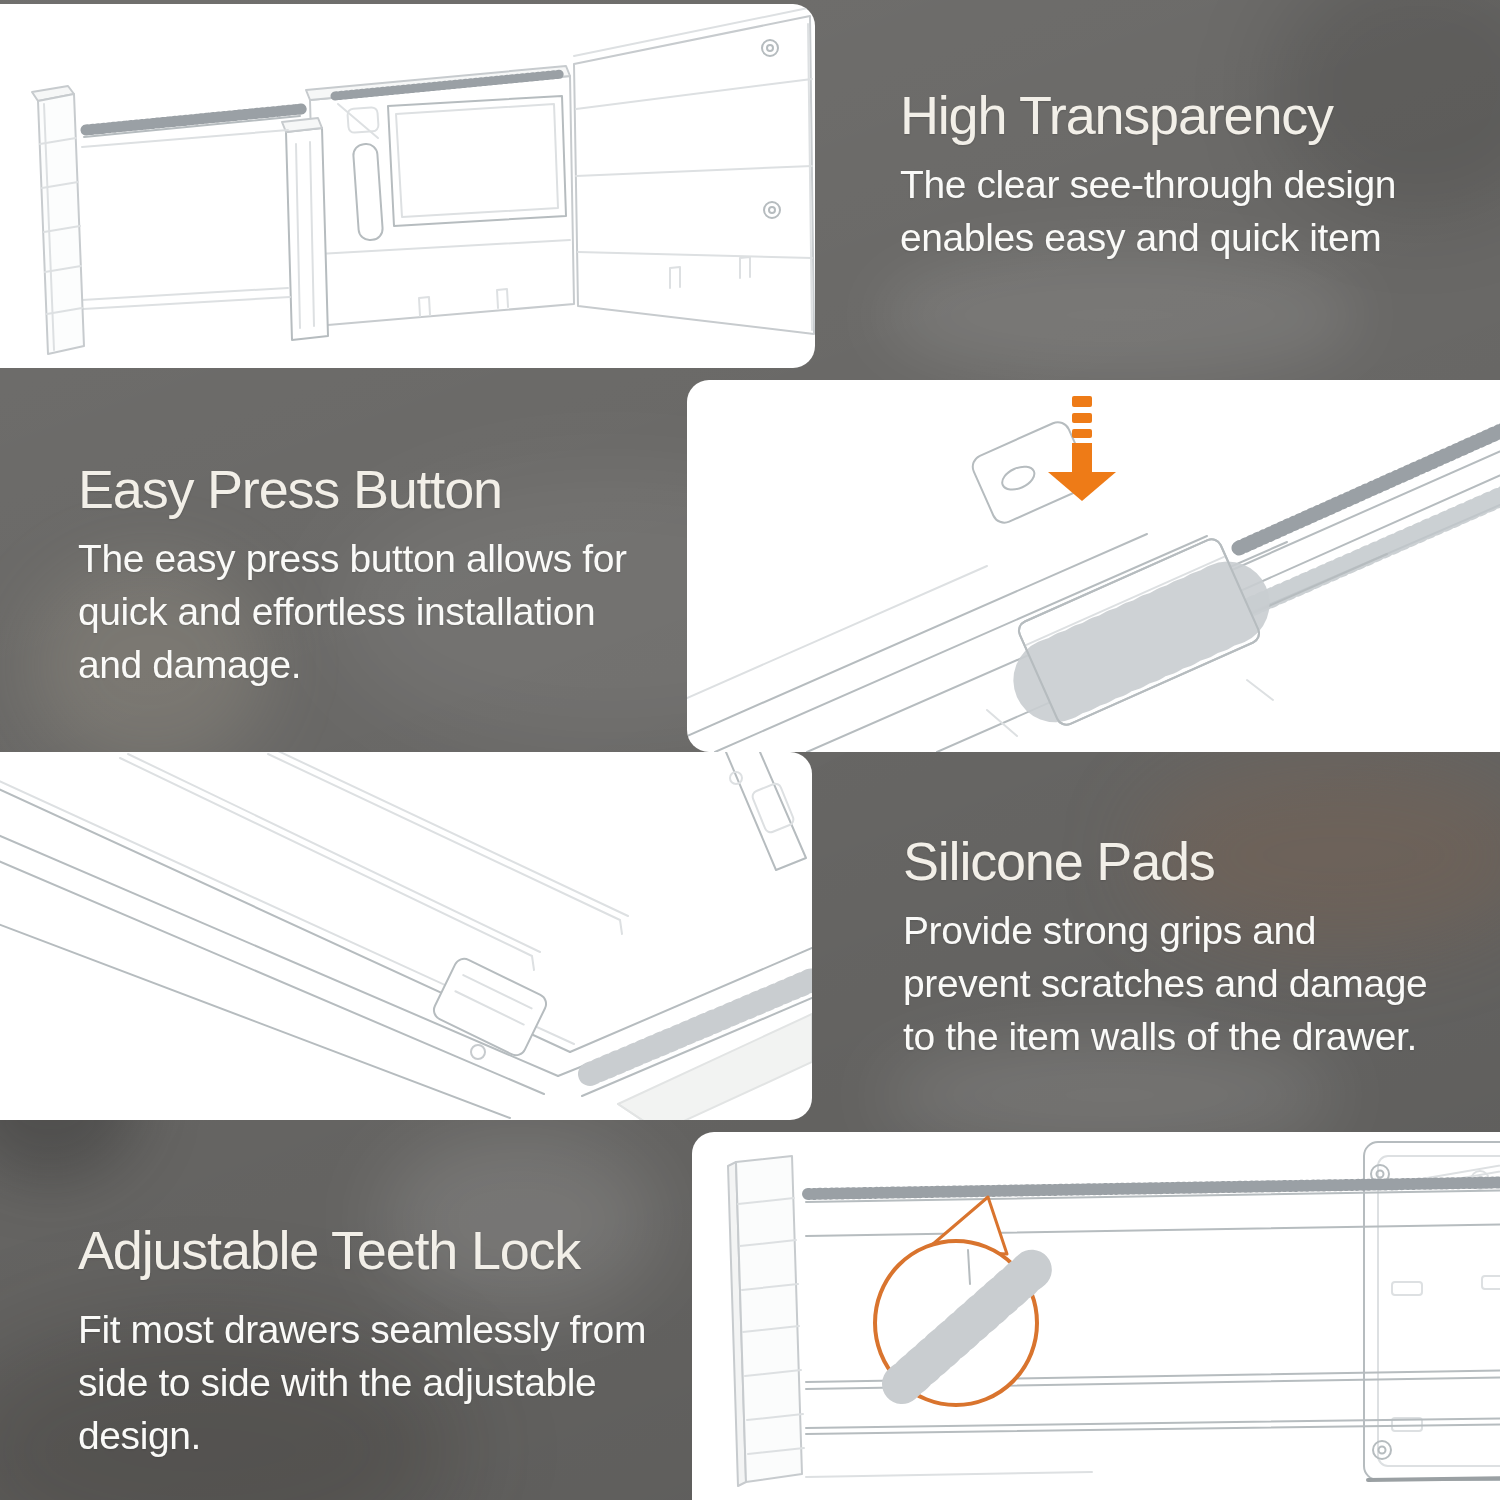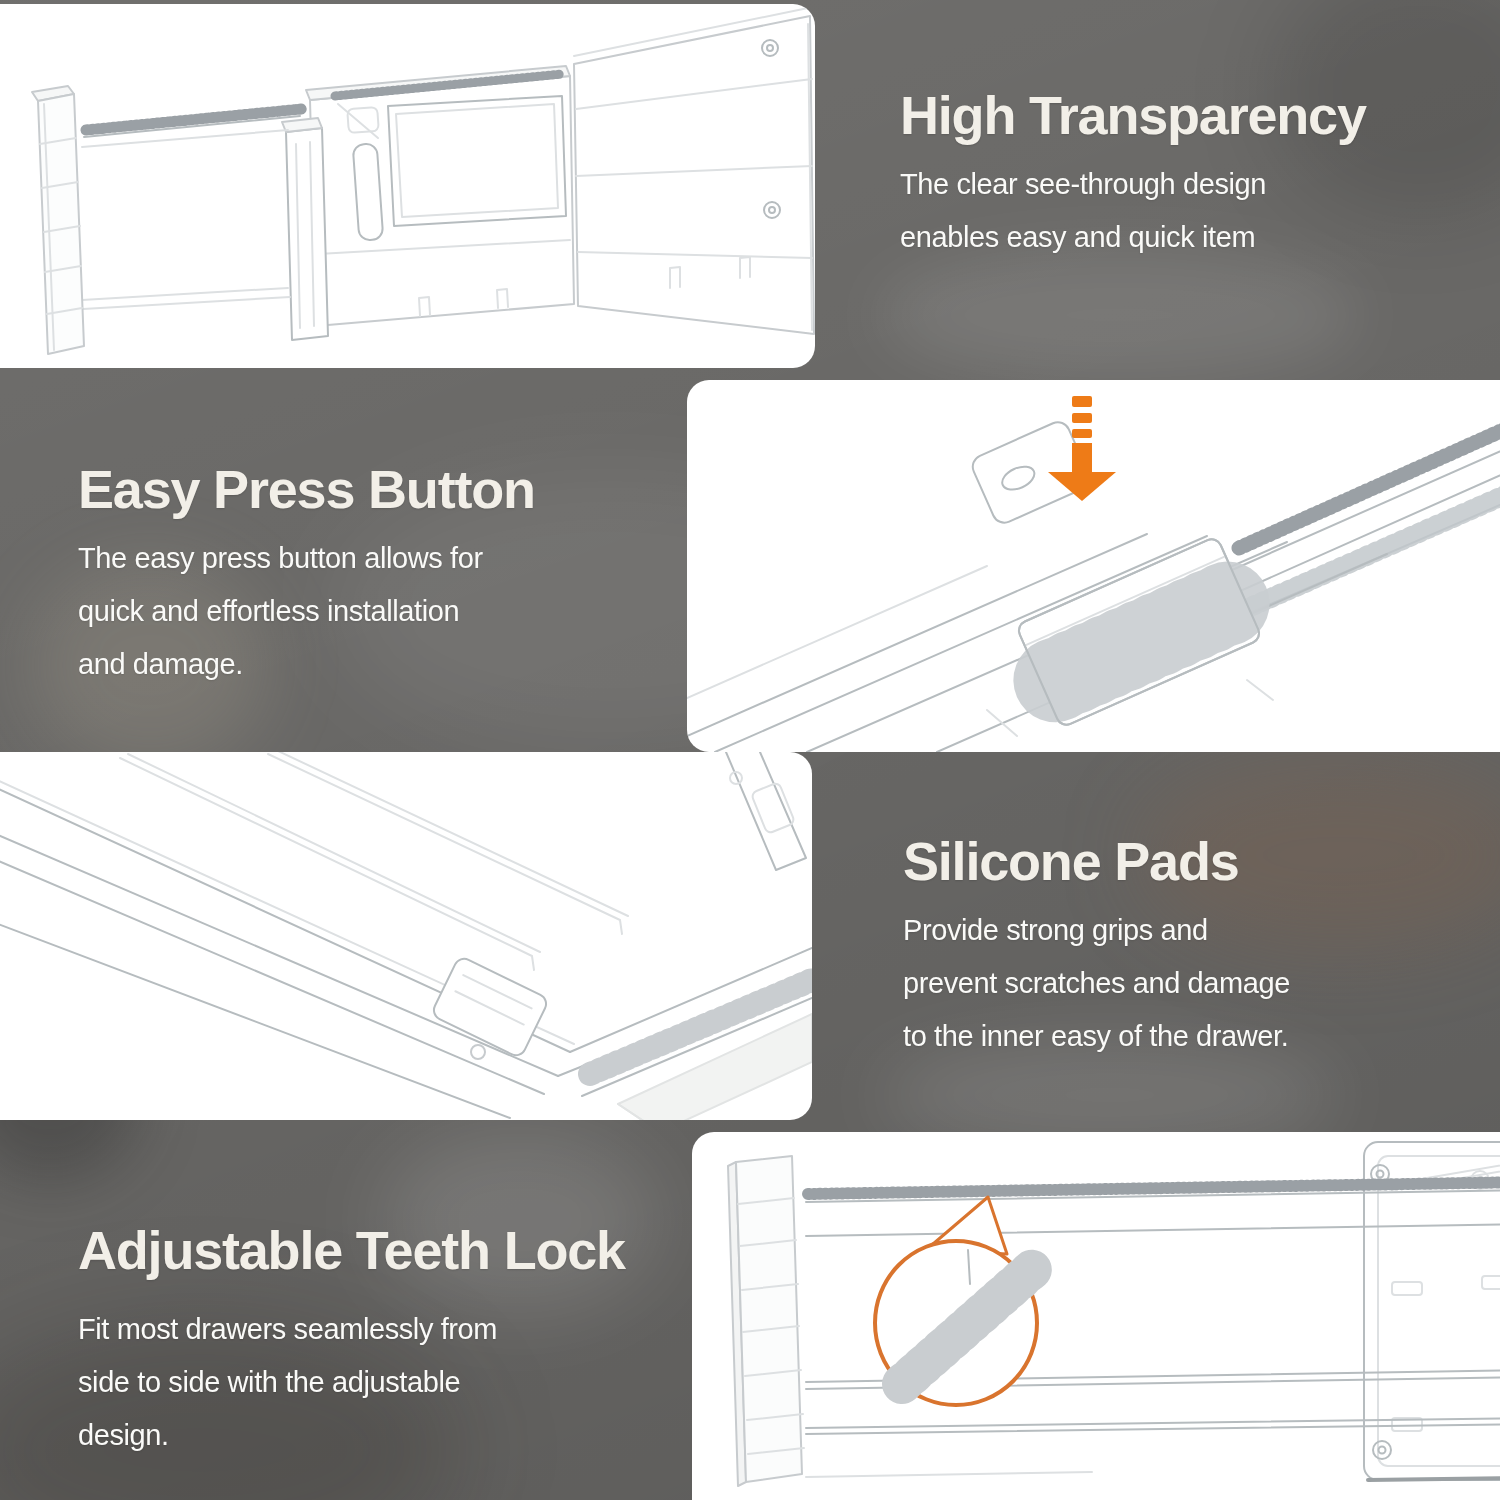--- a/index.html
+++ b/index.html
@@ -23,27 +23,27 @@
 
   .panel{position:absolute;background:var(--panel-white,#fff);border-radius:22px;overflow:hidden;}
   .p1{left:-30px;top:4px;width:845px;height:364px;}
   .p2{left:687px;top:380px;width:843px;height:372px;}
   .p3{left:-30px;top:752px;width:842px;height:368px;}
   .p4{left:692px;top:1132px;width:838px;height:398px;}
   .panel svg{display:block;width:100%;height:100%;}
 
   .text-block{position:absolute;color:var(--body-text,#fafaf8);}
   .text-block h2{
-    margin:0;font-size:54px;font-weight:700;letter-spacing:-1.2px;line-height:62px;
+    margin:0;font-size:54px;font-weight:400;letter-spacing:-1.2px;line-height:62px;
     color:var(--heading-text,#f2efe8);
     text-shadow:0 1px 2px rgba(0,0,0,.15);
   }
   .text-block .body{margin-top:12px;}
   .text-block .line{
-    font-size:29px;letter-spacing:-0.4px;line-height:53px;white-space:nowrap;
+    font-size:39px;letter-spacing:-0.4px;line-height:53px;white-space:nowrap;
     text-shadow:0 1px 2px rgba(0,0,0,.12);
   }
   .tb1{left:900px;top:84px;}
   .tb2{left:78px;top:458px;}
   .tb3{left:903px;top:830px;}
   .tb4{left:78px;top:1206px;margin-top:13px;}
   .tb4 .body{margin-top:22px;}
 
   .line-art{stroke:#c7cbce;fill:none;stroke-width:2;stroke-linejoin:round;stroke-linecap:round;}
   .line-faint{stroke:#dde0e2;}
@@ -247,21 +247,21 @@
       <div class="line">quick and effortless installation</div>
       <div class="line">and damage.</div>
     </div>
   </div>
 
   <div class="text-block tb3">
     <h2>Silicone Pads</h2>
     <div class="body">
       <div class="line">Provide strong grips and</div>
       <div class="line">prevent scratches and damage</div>
-      <div class="line">to the inner easy of the drawer.</div>
+      <div class="line">to the item walls of the drawer.</div>
     </div>
   </div>
 
   <div class="text-block tb4">
     <h2>Adjustable Teeth Lock</h2>
     <div class="body">
       <div class="line">Fit most drawers seamlessly from</div>
       <div class="line">side to side with the adjustable</div>
       <div class="line">design.</div>
     </div>

